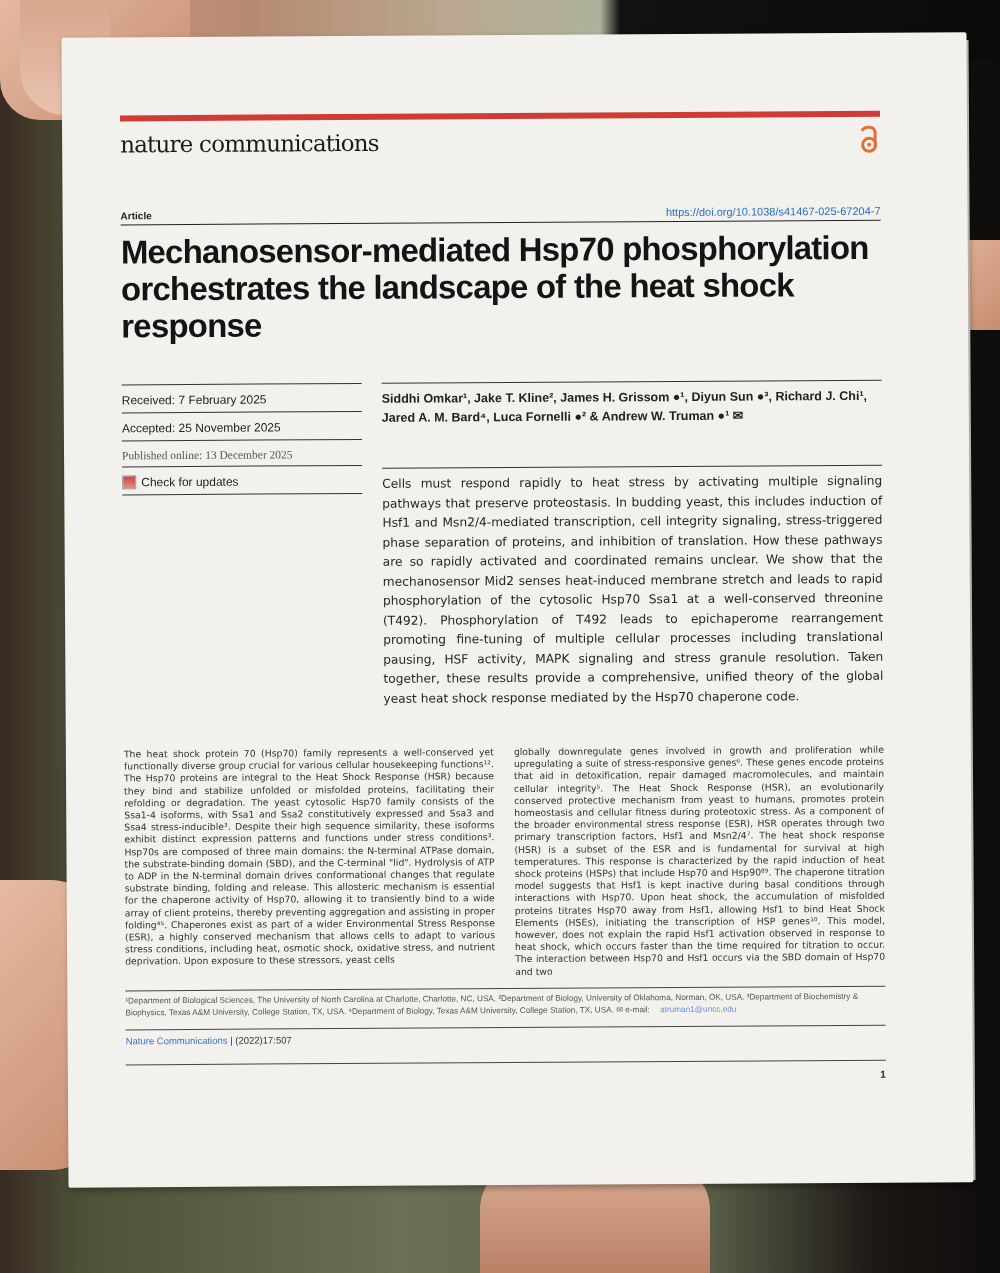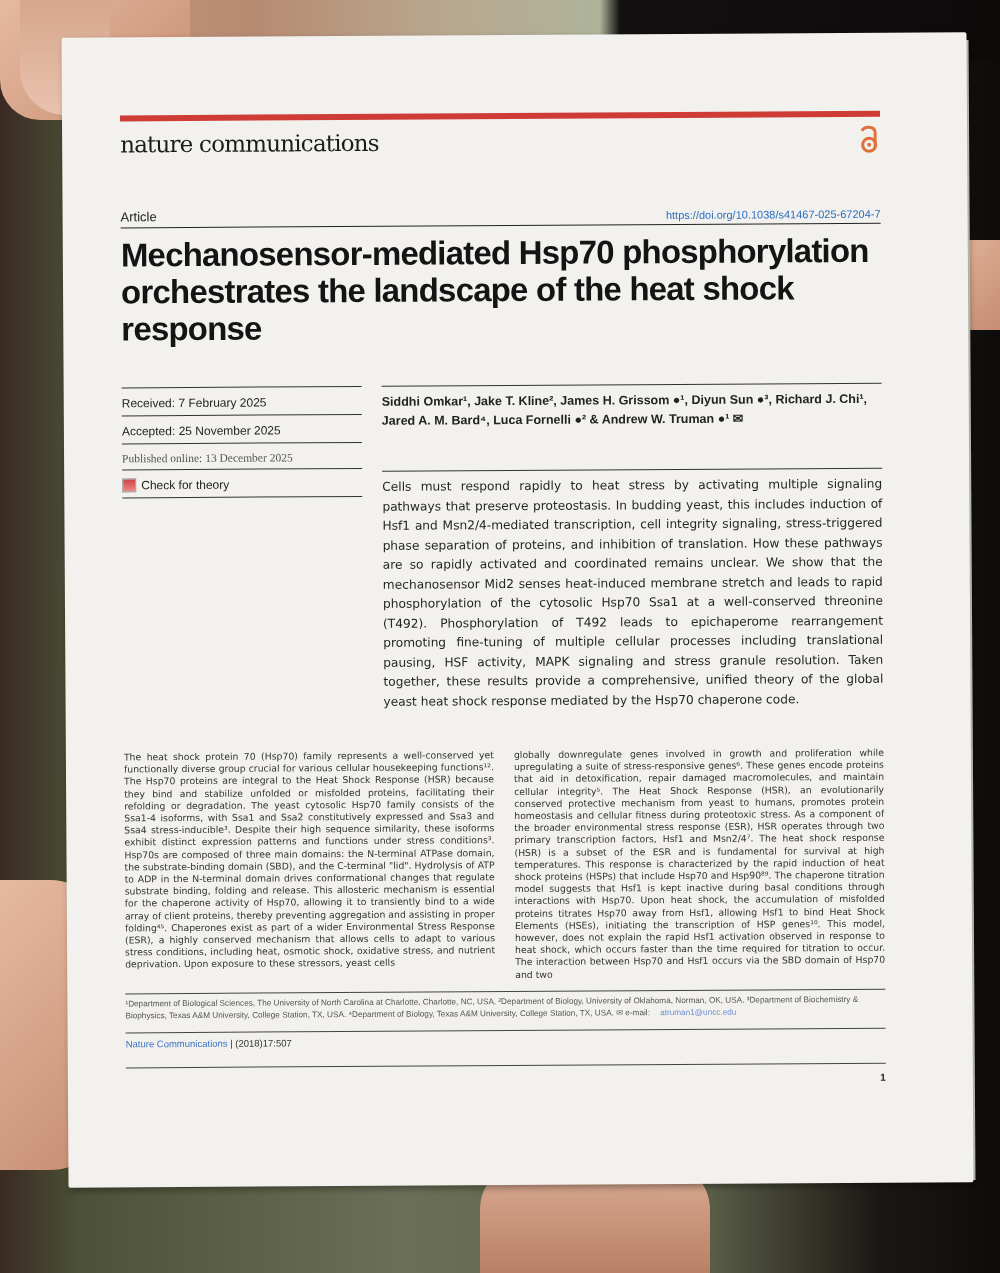--- a/index.html
+++ b/index.html
@@ -23,21 +23,21 @@
     box-shadow: 2px 3px 6px rgba(0,0,0,0.35);
     border-radius: 2px;
   }
   .page-edge { position:absolute; left:960px; top:40px; width:12px; height:1140px; background:#e4e3de; transform: rotate(-0.35deg); }
   .inner { position:absolute; left:58px; top:78px; width:760px; }
   .redbar { height:6px; background:#cf3b35; width:760px; }
   .journal-row { display:flex; justify-content:space-between; align-items:center; margin-top:8px; }
   .journal { font-family:"DejaVu Serif", serif; font-size:23px; letter-spacing:-0.8px; color:#1b1b1b; }
   .oa-icon { width:22px; height:30px; }
   .meta-row { display:flex; justify-content:space-between; align-items:flex-end; margin-top:50px; border-bottom:1px solid #222; padding-bottom:3px; }
-  .article-type { font-size:13px; font-weight:normal; color:#222; }
+  .article-type { font-size:10px; font-weight:bold; color:#222; }
   .doi { font-size:11px; color:#2a6fbf; }
   .title { font-family:"Liberation Sans", sans-serif; font-weight:bold; font-size:33px; line-height:37px; letter-spacing:-0.8px; color:#141414; margin-top:8px; }
   .two-col { display:flex; margin-top:40px; }
   .leftmeta { width:240px; }
   .leftmeta .rule { border-top:1px solid #333; }
   .leftmeta .item { font-size:12px; color:#222; padding:8px 0 5px; border-bottom:1px solid #333; }
   .leftmeta .item.pub { font-family:"Liberation Serif", serif; color:#555; font-size:11.5px; }
   .check { display:flex; align-items:center; gap:5px; }
   .check-icon { width:12px; height:12px; background:linear-gradient(#c44,#e88); border:1px solid #999; }
   .rightmeta { margin-left:20px; width:500px; border-top:1px solid #333; padding-top:6px; }
@@ -81,21 +81,21 @@
     <div class="title">Mechanosensor-mediated Hsp70 phosphorylation orchestrates the landscape of the heat shock response</div>
 
     <div class="two-col">
       <div class="leftmeta">
         <div class="rule"></div>
         <div class="item">Received: 7 February 2025</div>
         <div class="item">Accepted: 25 November 2025</div>
         <div class="item pub">Published online: 13 December 2025</div>
         <div class="item check">
           <span class="check-icon"></span>
-          <span>Check for theory</span>
+          <span>Check for updates</span>
         </div>
       </div>
       <div class="rightmeta">
         <div class="authors">
           <div>Siddhi Omkar¹, Jake T. Kline², James H. Grissom ●¹, Diyun Sun ●³, Richard J. Chi¹,</div>
           <div>Jared A. M. Bard⁴, Luca Fornelli ●² &amp; Andrew W. Truman ●¹ ✉</div>
         </div>
         <div class="abstract">Cells must respond rapidly to heat stress by activating multiple signaling pathways that preserve proteostasis. In budding yeast, this includes induction of Hsf1 and Msn2/4-mediated transcription, cell integrity signaling, stress-triggered phase separation of proteins, and inhibition of translation. How these pathways are so rapidly activated and coordinated remains unclear. We show that the mechanosensor Mid2 senses heat-induced membrane stretch and leads to rapid phosphorylation of the cytosolic Hsp70 Ssa1 at a well-conserved threonine (T492). Phosphorylation of T492 leads to epichaperome rearrangement promoting fine-tuning of multiple cellular processes including translational pausing, HSF activity, MAPK signaling and stress granule resolution. Taken together, these results provide a comprehensive, unified theory of the global yeast heat shock response mediated by the Hsp70 chaperone code.</div>
       </div>
     </div>
@@ -106,18 +106,18 @@
     </div>
 
     <div class="affil">
       <span>¹Department of Biological Sciences, The University of North Carolina at Charlotte, Charlotte, NC, USA. ²Department of Biology, University of Oklahoma, Norman, OK, USA. ³Department of Biochemistry &amp; Biophysics, Texas A&amp;M University, College Station, TX, USA. ⁴Department of Biology, Texas A&amp;M University, College Station, TX, USA.</span>
       <span>✉ e-mail:</span>
       <span class="email">atruman1@uncc.edu</span>
     </div>
 
     <div class="footer">
       <span class="jn">Nature Communications</span>
-      <span>| (2018)17:507</span>
+      <span>| (2022)17:507</span>
     </div>
     <div class="bottom-rule"></div>
     <div class="pagenum">1</div>
   </div>
 </div>
 
 </body></html>

